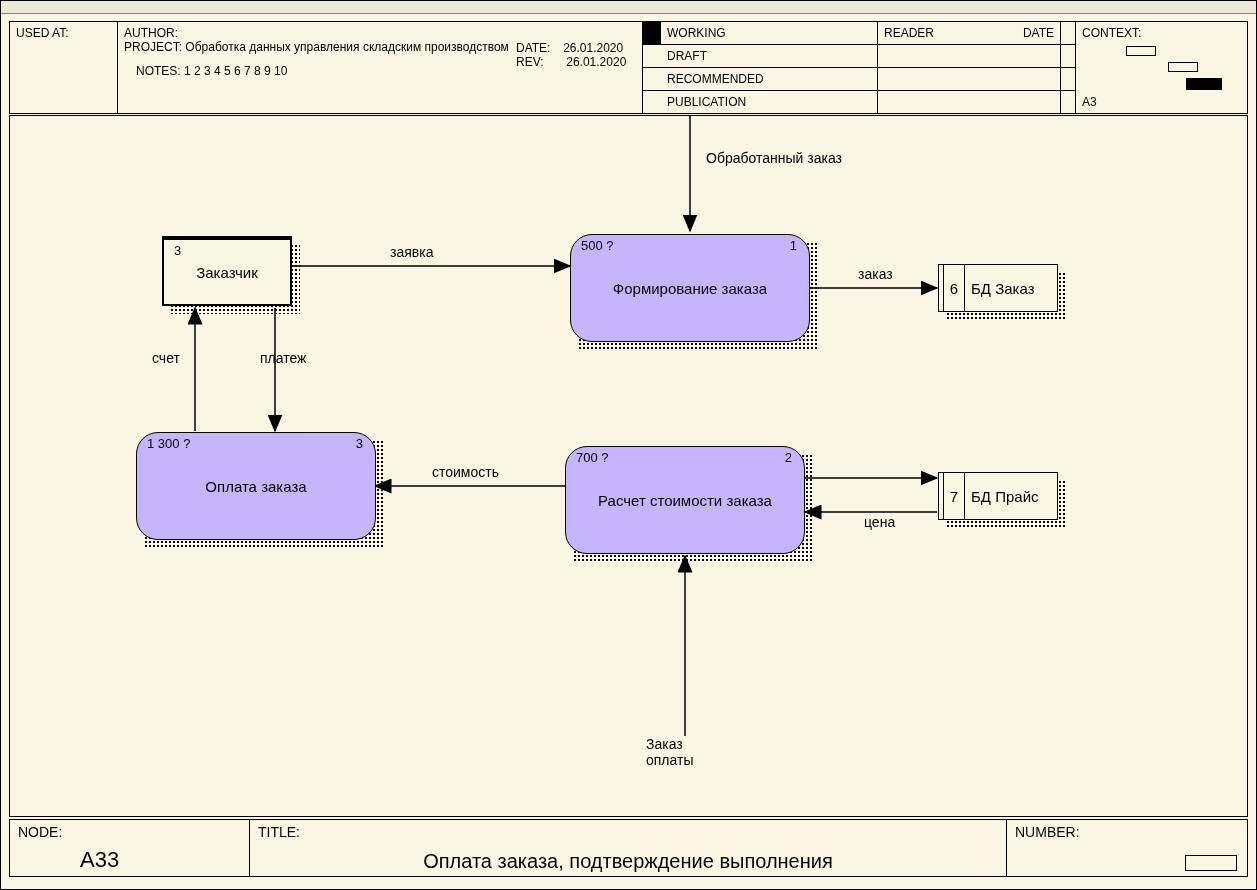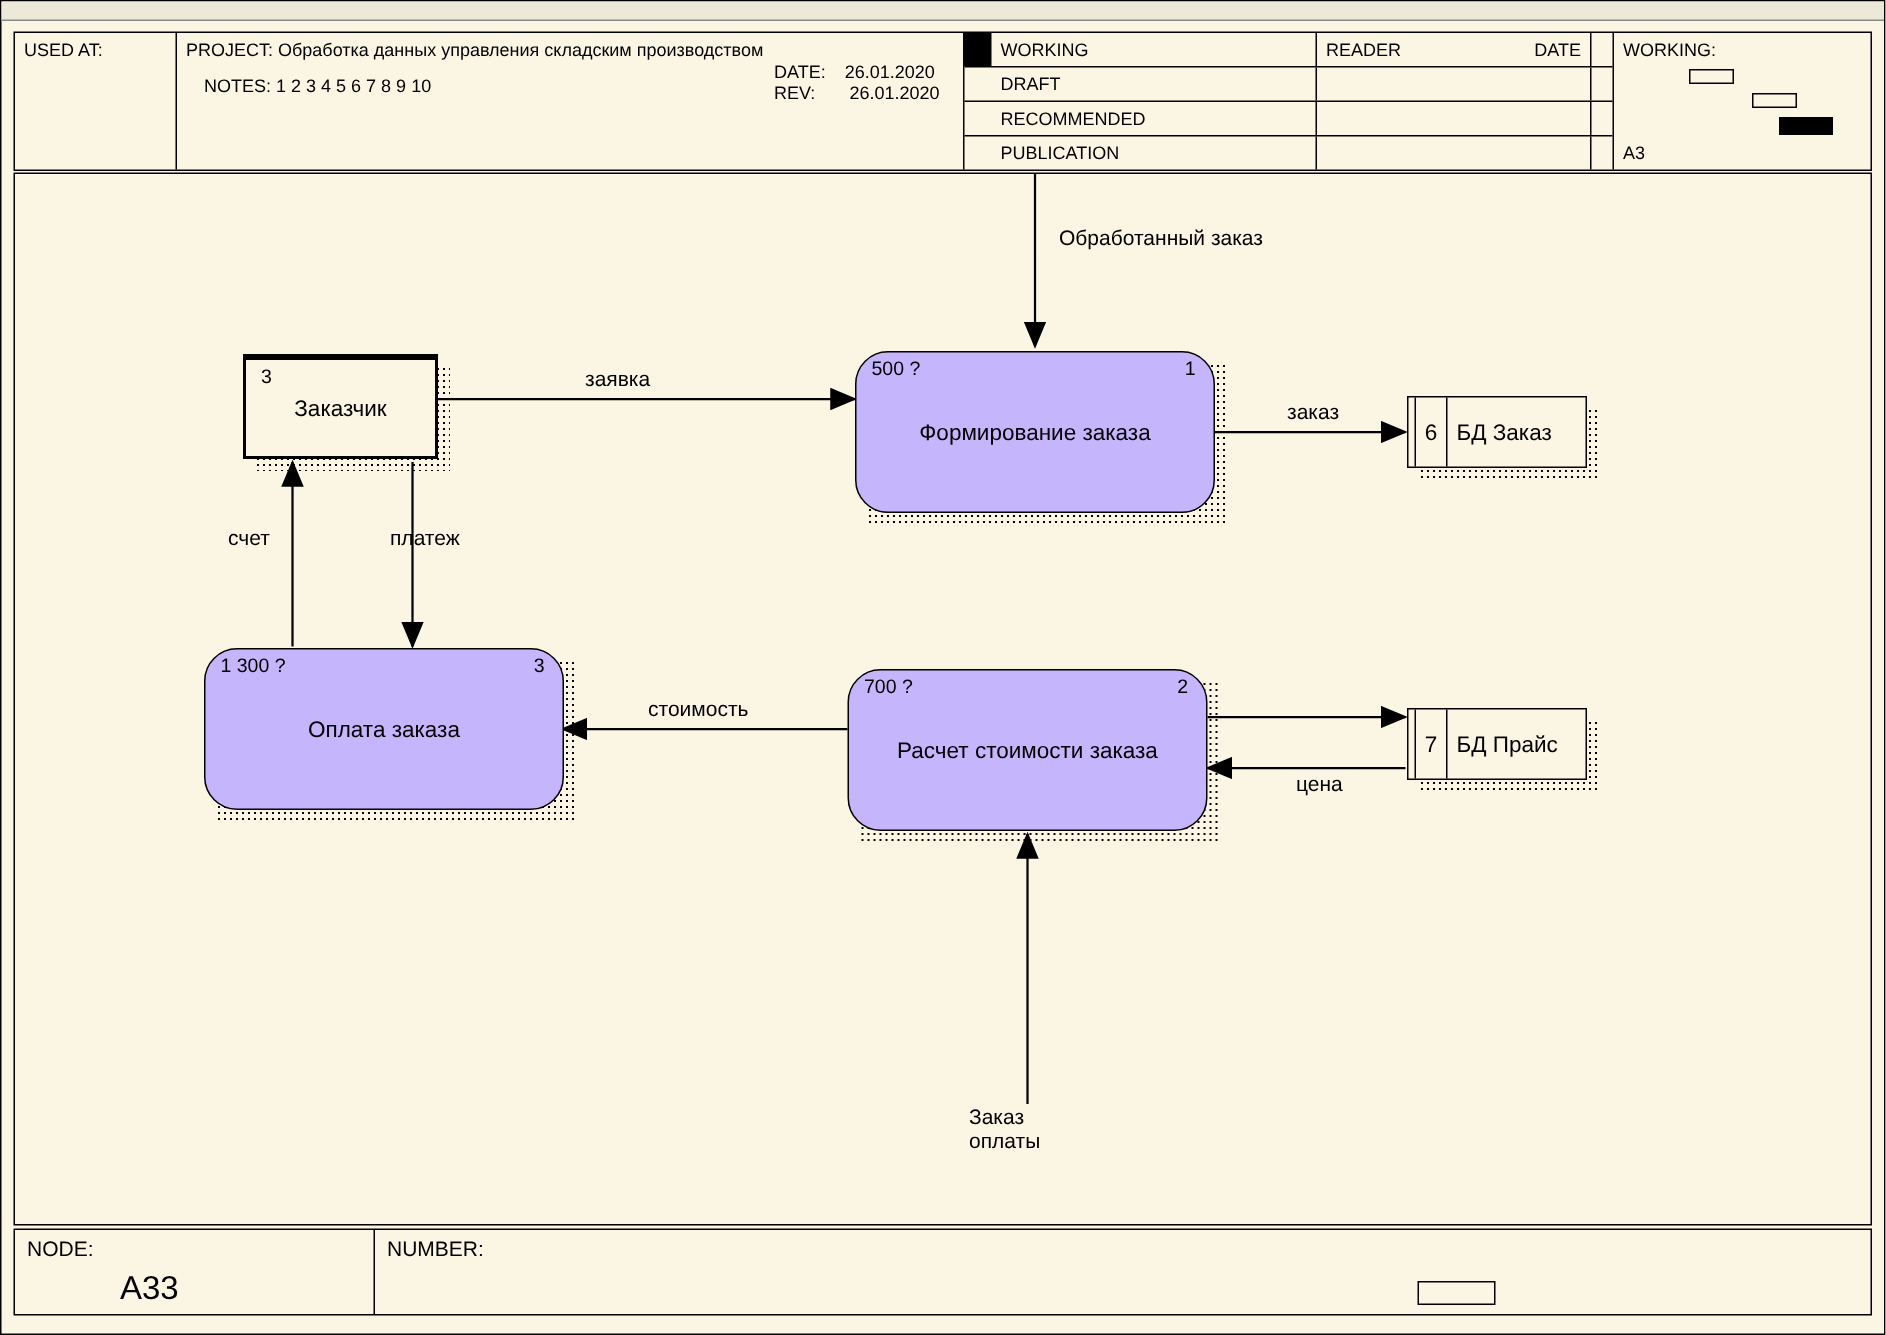--- a/index.html
+++ b/index.html
@@ -119,20 +119,21 @@
 <div class="page">
   <div class="topbar"></div>
 
   <div class="header-table">
 
     <div class="h-cell">
       <span>USED AT:</span>
     </div>
 
     <div class="h-cell" style="position:relative;">
+      <div><span>AUTHOR:</span></div>
       <div>
         <span>PROJECT:</span>
         <span> </span>
         <span>Обработка данных управления складским производством</span>
       </div>
       <div style="margin-top:10px;margin-left:12px;">
         <span>NOTES:</span>
         <span> </span>
         <span>1  2  3  4  5  6  7  8  9  10</span>
       </div>
@@ -179,21 +180,21 @@
       <div>
         <div style="width:18px;"></div>
         <div class="status-working status-col">
             <span>PUBLICATION</span>
           </div>
         <div class="status-reader status-col"></div>
       </div>
     </div>
 
     <div class="h-cell" style="position:relative;">
-      <span>WORKING:</span>
+      <span>CONTEXT:</span>
       <div class="ctx-minibox" style="top:24px; left:50px; width:28px; height:8px;"></div>
       <div class="ctx-minibox" style="top:40px; left:92px; width:28px; height:8px;"></div>
       <div class="ctx-minibox ctx-black" style="top:56px; left:110px; width:34px; height:10px;"></div>
       <div style="position:absolute; bottom:4px; left:6px; font-size:12px;">A3</div>
     </div>
   </div>
 
   <div class="canvas">
 
     <svg width="100%" height="100%">
@@ -283,18 +284,22 @@
     <div class="label" style="top:620px; left:636px;">Заказ</div>
     <div class="label" style="top:636px; left:636px;">оплаты</div>
   </div>
 
   <div class="footer">
     <div>
       <span>NODE:</span>
       <span class="footer-node-num">A33</span>
     </div>
     <div>
+      <span>TITLE:</span>
+      <span class="footer-title-text">Оплата заказа,  подтверждение выполнения</span>
+    </div>
+    <div>
       <span>NUMBER:</span>
       <div class="footer-minibox"></div>
     </div>
   </div>
 
 </div>
 
 </body></html>

